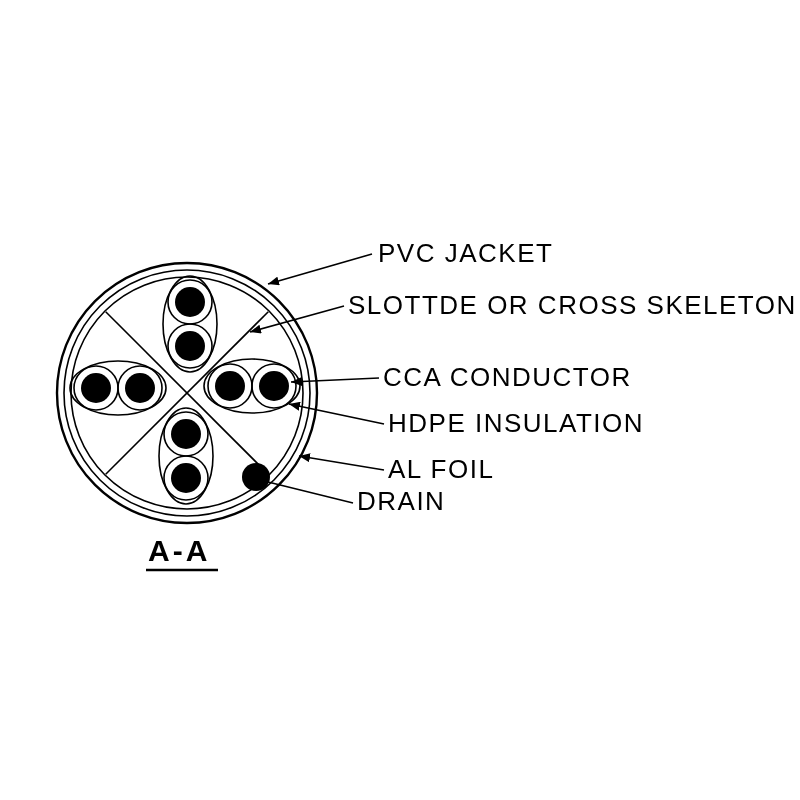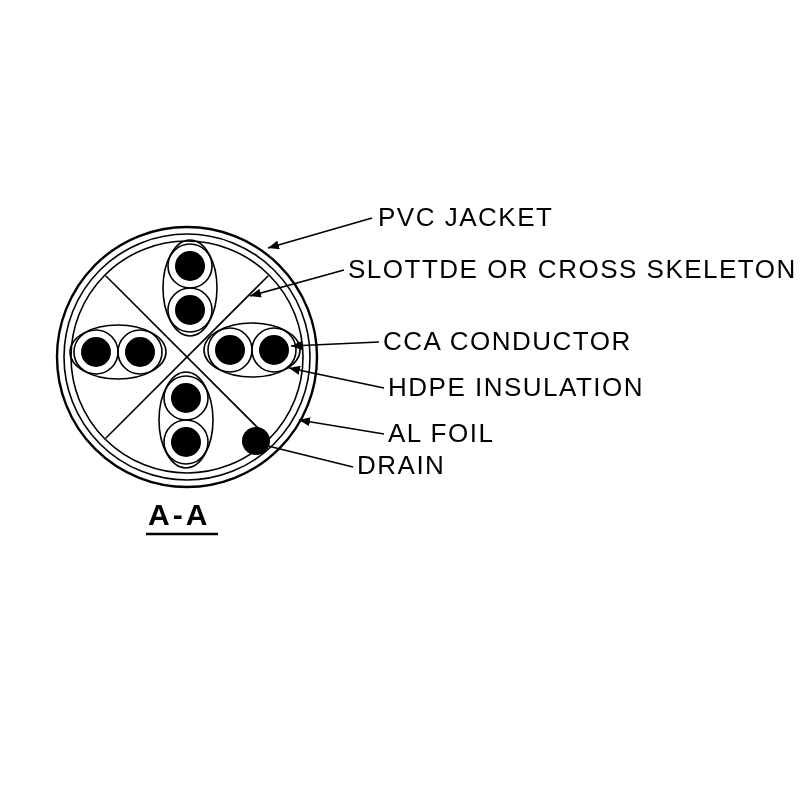--- a/index.html
+++ b/index.html
@@ -12,20 +12,21 @@
     width:800px;
     height:800px;
     background:var(--bg-color);
     overflow:hidden;
   }
   .stage{
     position:relative;
     width:800px;
     height:584px;
     background:var(--bg-color);
+    margin-top:36px;
   }
   svg{display:block;}
   .stroke{
     stroke:var(--line-color);
     fill:none;
   }
   .fillshape{
     fill:var(--line-color);
     stroke:none;
   }

